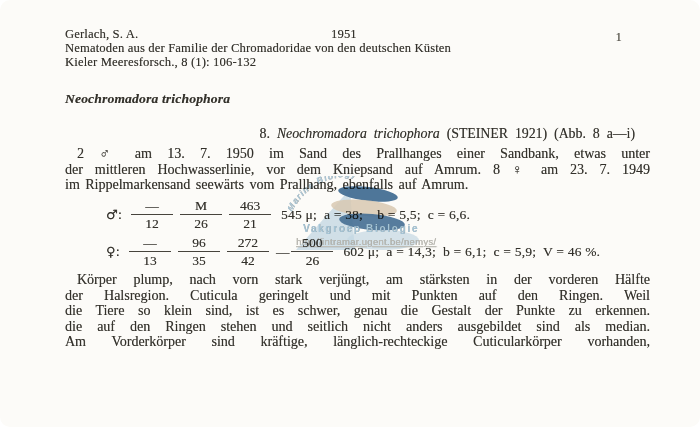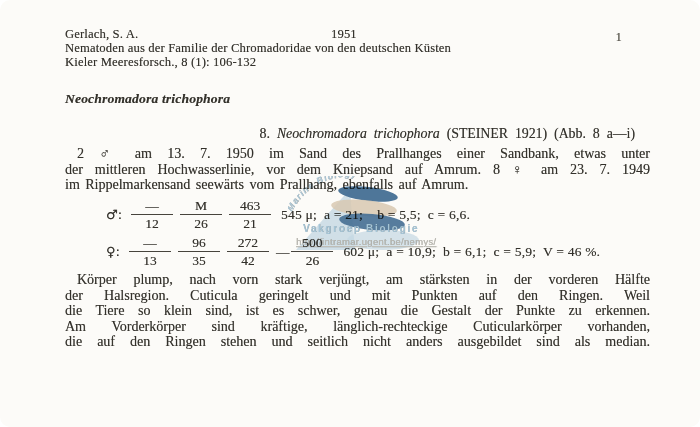--- a/index.html
+++ b/index.html
@@ -166,21 +166,21 @@
         </span>
         <span class="fraction">
           <span class="num">M</span>
           <span class="den">26</span>
         </span>
         <span class="fraction">
           <span class="num">463</span>
           <span class="den">21</span>
         </span>
       </span>
-      <span class="fr-summary">545 μ;  a = 21;    b = 5,5;  c = 6,6.</span>
+      <span class="fr-summary">545 μ;  a = 38;    b = 5,5;  c = 6,6.</span>
     </div>
 
     <div class="formula-row">
       <span class="sex-symbol">♀:</span>
       <span class="fr-seq">
         <span class="fraction">
           <span class="num">—</span>
           <span class="den">13</span>
         </span>
         <span class="fraction">
@@ -190,31 +190,31 @@
         <span class="fraction">
           <span class="num">272</span>
           <span class="den">42</span>
         </span>
         <span class="fr-pre">—</span>
         <span class="fraction">
           <span class="num">500</span>
           <span class="den">26</span>
         </span>
       </span>
-      <span class="fr-summary">602 μ;  a = 10,9;  b = 6,1;  c = 5,9;  V = 46 %.</span>
+      <span class="fr-summary">602 μ;  a = 14,3;  b = 6,1;  c = 5,9;  V = 46 %.</span>
     </div>
 
   </div>
 
   <div class="para para-description">
     <div class="pline indent">Körper plump, nach vorn stark verjüngt, am stärksten in der vorderen Hälfte</div>
     <div class="pline">der Halsregion. Cuticula geringelt und mit Punkten auf den Ringen. Weil</div>
     <div class="pline">die Tiere so klein sind, ist es schwer, genau die Gestalt der Punkte zu erkennen.</div>
+    <div class="pline">die auf den Ringen stehen und seitlich nicht anders ausgebildet sind als median.</div>
     <div class="pline">Am Vorderkörper sind kräftige, länglich-rechteckige Cuticularkörper vorhanden,</div>
-    <div class="pline">die auf den Ringen stehen und seitlich nicht anders ausgebildet sind als median.</div>
   </div>
 
   <div class="watermark">
     <svg class="wm-logo" width="146" height="78" viewBox="0 0 146 78">
       <defs>
         <path id="arcPath" d="M 4,36 A 62 62 0 0 1 72,2" fill="none"></path>
       </defs>
       <polygon points="8,74 62,13 67,74" opacity="0.8" fill="#c3d9e8"></polygon>
       <ellipse cx="80" cy="18" rx="30" ry="7" transform="rotate(7 80 18)" opacity="0.95" fill="#36648f"></ellipse>
       <ellipse cx="76" cy="32" rx="33" ry="8" transform="rotate(5 76 32)" opacity="0.85" fill="#d9c9b2"></ellipse>

